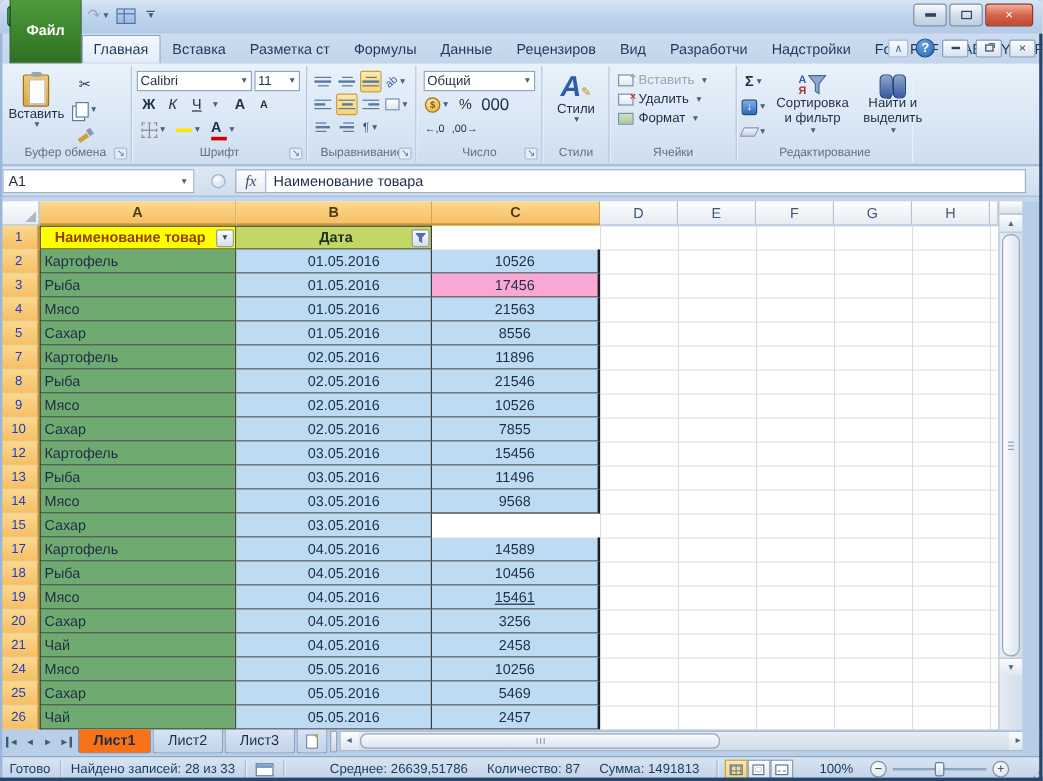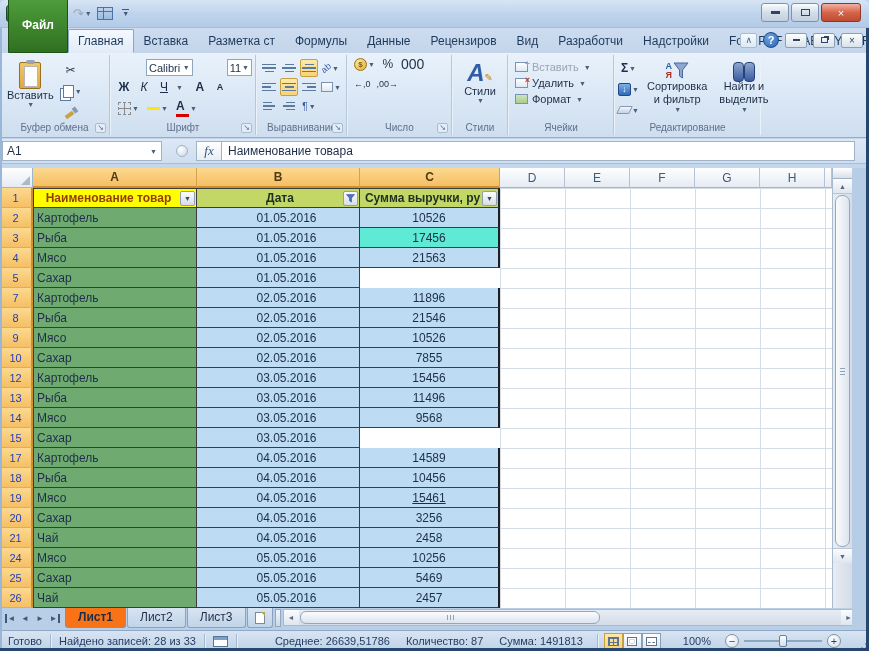--- a/index.html
+++ b/index.html
@@ -48,21 +48,21 @@
 
   
   .ribbon{position:absolute;left:0;top:53px;width:869px;height:85px;
     background:linear-gradient(#e9f2fb,#d6e4f3 70%,#cfdeef);border-bottom:1px solid #93acc9;}
   .group{position:absolute;top:2px;bottom:2px;border-right:1px solid #b6c7db;box-shadow:1px 0 0 #eaf1f9;}
   .glabel{position:absolute;bottom:2px;left:0;right:0;text-align:center;font-size:10px;color:#60708a;}
   .launch{position:absolute;bottom:2px;right:3px;font-size:8px;color:#60708a;border:1px solid #a8bcd2;border-radius:2px;padding:0 1px;line-height:8px;background:#e4edf7;}
   .bigbtn{display:flex;flex-direction:column;align-items:center;font-size:11px;color:#1e2e48;padding:2px 4px;border:1px solid transparent;border-radius:3px;}
   .sbtn{display:flex;align-items:center;justify-content:center;height:18px;min-width:18px;border:1px solid transparent;border-radius:2px;font-size:12px;}
   .sbtn.on{background:linear-gradient(#fde9a8,#f8d378);border-color:#c8a044;}
-  .combo{background:#fff;border:1px solid #8fa6c0;height:17px;display:flex;align-items:center;font-size:11px;padding:0 2px;justify-content:space-between;margin-left:32px;}
+  .combo{background:#fff;border:1px solid #8fa6c0;height:17px;display:flex;align-items:center;font-size:11px;padding:0 2px;justify-content:space-between;}
   .combo .ddarrow{font-size:7px;}
   .clipico{width:22px;height:27px;background:linear-gradient(#f3c869,#dfa73f);border:1px solid #9a7020;border-radius:2px;position:relative;}
   .clipico:before{content:"";position:absolute;left:4px;top:3px;width:12px;height:19px;background:#fdfdfd;border:1px solid #b6b6b6;}
   .clipico:after{content:"";position:absolute;left:6px;top:-3px;width:9px;height:4px;background:#9aa4ae;border-radius:2px;}
   .copyico{width:11px;height:13px;border:1px solid #5b7aa6;background:#fff;box-shadow:-3px 3px 0 -1px #fff,-3px 3px 0 0 #5b7aa6;margin-left:3px;}
   .brushico{width:13px;height:13px;position:relative;}
   .brushico:before{content:"";position:absolute;left:1px;top:7px;width:9px;height:4px;background:#caa23c;transform:rotate(-35deg);}
   .brushico:after{content:"";position:absolute;right:0;top:1px;width:4px;height:6px;background:#8898b8;transform:rotate(-35deg);}
   .bordico{width:13px;height:13px;border:1px dashed #8a8a8a;position:relative;}
   .bordico:before{content:"";position:absolute;left:5px;top:0;bottom:0;width:1px;background:#8a8a8a;}
@@ -373,20 +373,26 @@
         <span class="sbtn">
             <span style="font-size:10px;color:#3a5ba0;">¶</span>
             <span class="ddarrow">▼</span>
           </span>
       </div>
       <div class="glabel">Выравнивание</div>
       <span class="launch">↘</span>
     </div>
 
     <div class="group" style="left:348px;width:104px;">
+      <div style="padding:4px 5px 2px;">
+        <div class="combo">
+            <span>Общий</span>
+            <span class="ddarrow">▼</span>
+          </div>
+      </div>
       <div style="display:flex;align-items:center;gap:3px;padding:0 5px;">
         <span class="sbtn">
             <span class="coin">$</span>
             <span class="ddarrow">▼</span>
           </span>
         <span class="sbtn">%</span>
         <span class="sbtn" style="font-size:14px;">000</span>
       </div>
       <div style="display:flex;align-items:center;gap:4px;padding:2px 5px;">
         <span class="sbtn" style="font-size:9px;">←,0</span>
@@ -503,24 +509,20 @@
             <span class="fltbtn">▼</span>
           </div>
           <div class="cell cB" style="background: rgb(195, 215, 102); color: rgb(30, 46, 32); justify-content: center; padding-right: 16px;">
             <span class="txt">Дата</span>
             <span class="fltbtn">
               <svg width="9" height="9" viewBox="0 0 10 10">
                 <path d="M0.5 0.5h9l-3.4 4v4.5l-2.2-1.4V4.5z" fill="#4472c4" stroke="#2d4f86" stroke-width="0.6"></path>
               </svg>
             </span>
           </div>
-          <div class="cell cC" style="background: rgb(195, 215, 102); color: rgb(30, 46, 32); justify-content: center; padding-right: 16px;">
-            <span class="txt">Сумма выручки, ру</span>
-            <span class="fltbtn">▼</span>
-          </div>
         </div>
         <div class="grow">
           <div class="rn">2</div>
           <div class="cell cA" style="background: rgb(111, 171, 112);">
             <span class="txt">Картофель</span>
           </div>
           <div class="cell cB" style="background: rgb(189, 220, 243);">
             <span class="txt">01.05.2016</span>
           </div>
           <div class="cell cC" style="background: rgb(189, 220, 243);">
@@ -528,21 +530,21 @@
           </div>
         </div>
         <div class="grow">
           <div class="rn">3</div>
           <div class="cell cA" style="background: rgb(111, 171, 112);">
             <span class="txt">Рыба</span>
           </div>
           <div class="cell cB" style="background: rgb(189, 220, 243);">
             <span class="txt">01.05.2016</span>
           </div>
-          <div class="cell cC" style="background: #5eead4;">
+          <div class="cell cC" style="background: #f9a8d4;">
             <span class="txt">17456</span>
           </div>
         </div>
         <div class="grow">
           <div class="rn">4</div>
           <div class="cell cA" style="background: rgb(111, 171, 112);">
             <span class="txt">Мясо</span>
           </div>
           <div class="cell cB" style="background: rgb(189, 220, 243);">
             <span class="txt">01.05.2016</span>
@@ -551,20 +553,23 @@
             <span class="txt">21563</span>
           </div>
         </div>
         <div class="grow">
           <div class="rn">5</div>
           <div class="cell cA" style="background: rgb(111, 171, 112);">
             <span class="txt">Сахар</span>
           </div>
           <div class="cell cB" style="background: rgb(189, 220, 243);">
             <span class="txt">01.05.2016</span>
+          </div>
+          <div class="cell cC" style="background: rgb(189, 220, 243);">
+            <span class="txt">8556</span>
           </div>
         </div>
         <div class="grow">
           <div class="rn">7</div>
           <div class="cell cA" style="background: rgb(111, 171, 112);">
             <span class="txt">Картофель</span>
           </div>
           <div class="cell cB" style="background: rgb(189, 220, 243);">
             <span class="txt">02.05.2016</span>
           </div>

